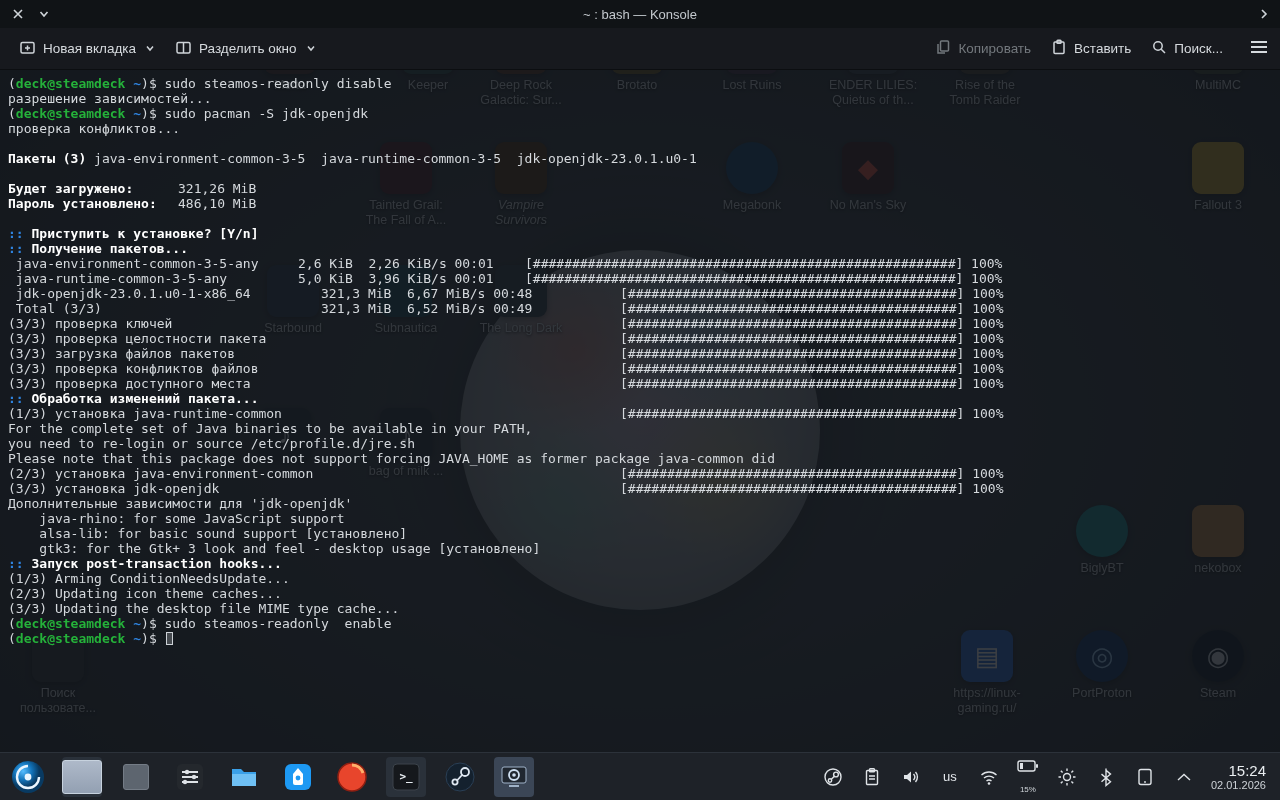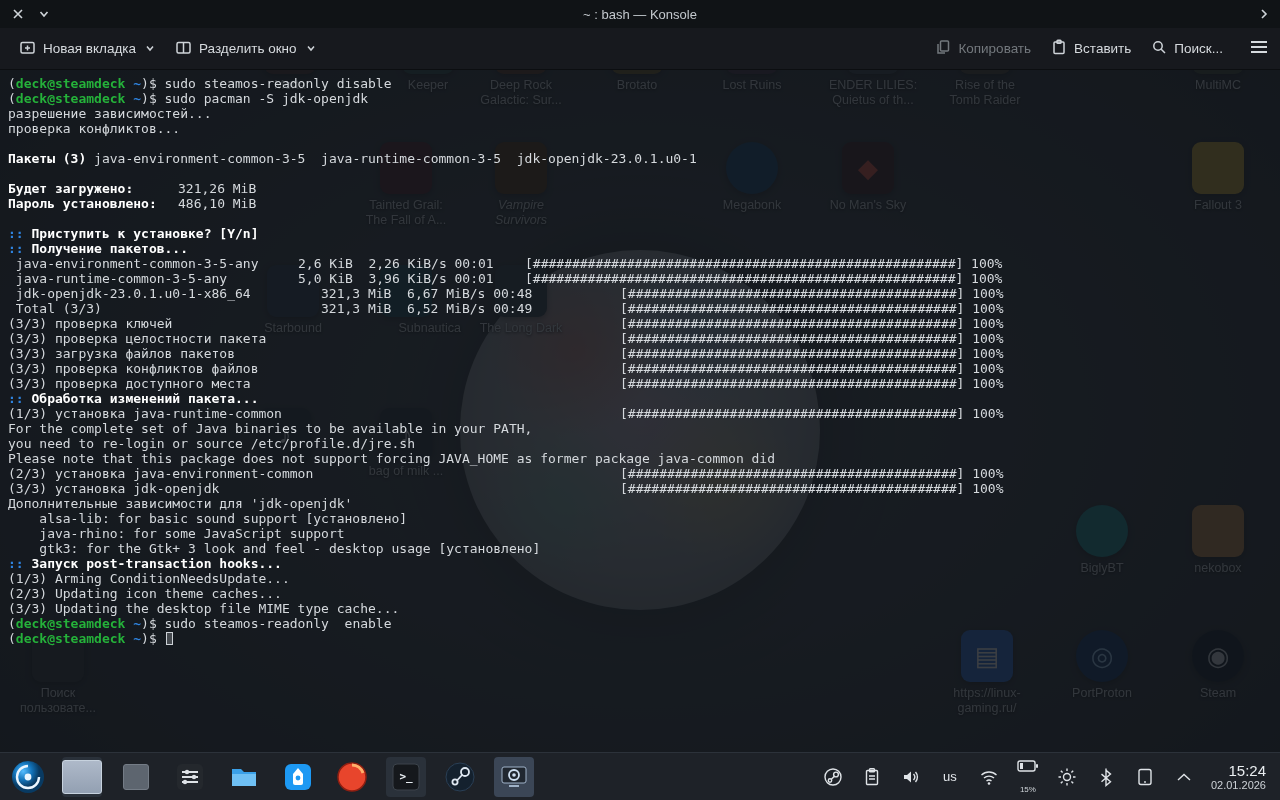--- a/index.html
+++ b/index.html
@@ -138,21 +138,21 @@
       <div class="dlabel">No Man's Sky</div>
     </div>
     <div class="dicon" style="left: 1163px; top: 142px;">
       <div class="tile" style="background: rgb(201, 168, 58);"></div>
       <div class="dlabel">Fallout 3</div>
     </div>
     <div class="dicon" style="left: 238px; top: 265px;">
       <div class="tile" style="background: rgb(46, 62, 82);"></div>
       <div class="dlabel">Starbound</div>
     </div>
-    <div class="dicon" style="left: 351px; top: 265px; text-align: right;">
+    <div class="dicon" style="left: 351px; top: 265px;">
       <div class="tile" style="background: rgb(31, 78, 94);"></div>
       <div class="dlabel">Subnautica</div>
     </div>
     <div class="dicon" style="left: 466px; top: 265px;">
       <div class="tile" style="background: rgb(53, 66, 78);"></div>
       <div class="dlabel">The Long Dark</div>
     </div>
     <div class="dicon" style="left: 351px; top: 408px;">
       <div class="tile" style="background: rgb(42, 52, 64);">♪</div>
       <div class="dlabel">bag of milk ...</div>
@@ -267,22 +267,22 @@
     </div>
     <div id="hamburger">
       <svg width="18" height="14" viewBox="0 0 18 14">
           <path d="M1 2h16M1 7h16M1 12h16"></path>
         </svg>
     </div>
   </div>
 
   <div id="terminal">
       <div class="tline"><span>(</span><span class="c-g">deck@steamdeck</span><span> </span><span class="c-b">~</span><span>)$ </span><span>sudo steamos-readonly disable</span></div>
+      <div class="tline"><span>разрешение зависимостей...</span></div>
       <div class="tline"><span>(</span><span class="c-g">deck@steamdeck</span><span> </span><span class="c-b">~</span><span>)$ </span><span>sudo pacman -S jdk-openjdk</span></div>
-      <div class="tline"><span>разрешение зависимостей...</span></div>
       <div class="tline"><span>проверка конфликтов...</span></div>
       <div class="tline">&nbsp;</div>
       <div class="tline"><span class="c-w">Пакеты (3)</span><span> java-environment-common-3-5  java-runtime-common-3-5  jdk-openjdk-23.0.1.u0-1</span></div>
       <div class="tline">&nbsp;</div>
       <div class="tline"><span class="c-w">Будет загружено:</span><span class="abs" style="left: 170px;">321,26 MiB</span></div>
       <div class="tline"><span class="c-w">Пароль установлено:</span><span class="abs" style="left: 170px;">486,10 MiB</span></div>
       <div class="tline">&nbsp;</div>
       <div class="tline"><span class="c-b">::</span><span class="c-w"> Приступить к установке? [Y/n] </span></div>
       <div class="tline"><span class="c-b">::</span><span class="c-w"> Получение пакетов...</span></div>
       <div class="tline"><span> java-environment-common-3-5-any</span><span class="abs" style="left: 290px;">2,6 KiB  2,26 KiB/s 00:01</span><span class="abs" style="left: 517px;">[######################################################] 100%</span></div>
@@ -295,22 +295,22 @@
       <div class="tline"><span>(3/3) проверка конфликтов файлов</span><span class="abs" style="left: 612px;">[##########################################] 100%</span></div>
       <div class="tline"><span>(3/3) проверка доступного места</span><span class="abs" style="left: 612px;">[##########################################] 100%</span></div>
       <div class="tline"><span class="c-b">::</span><span class="c-w"> Обработка изменений пакета...</span></div>
       <div class="tline"><span>(1/3) установка java-runtime-common</span><span class="abs" style="left: 612px;">[##########################################] 100%</span></div>
       <div class="tline"><span>For the complete set of Java binaries to be available in your PATH,</span></div>
       <div class="tline"><span>you need to re-login or source /etc/profile.d/jre.sh</span></div>
       <div class="tline"><span>Please note that this package does not support forcing JAVA_HOME as former package java-common did</span></div>
       <div class="tline"><span>(2/3) установка java-environment-common</span><span class="abs" style="left: 612px;">[##########################################] 100%</span></div>
       <div class="tline"><span>(3/3) установка jdk-openjdk</span><span class="abs" style="left: 612px;">[##########################################] 100%</span></div>
       <div class="tline"><span>Дополнительные зависимости для 'jdk-openjdk'</span></div>
+      <div class="tline"><span>    java-rhino: for some JavaScript support</span></div>
       <div class="tline"><span>    alsa-lib: for basic sound support [установлено]</span></div>
-      <div class="tline"><span>    java-rhino: for some JavaScript support</span></div>
       <div class="tline"><span>    gtk3: for the Gtk+ 3 look and feel - desktop usage [установлено]</span></div>
       <div class="tline"><span class="c-b">::</span><span class="c-w"> Запуск post-transaction hooks...</span></div>
       <div class="tline"><span>(1/3) Arming ConditionNeedsUpdate...</span></div>
       <div class="tline"><span>(2/3) Updating icon theme caches...</span></div>
       <div class="tline"><span>(3/3) Updating the desktop file MIME type cache...</span></div>
       <div class="tline"><span>(</span><span class="c-g">deck@steamdeck</span><span> </span><span class="c-b">~</span><span>)$ </span><span>sudo steamos-readonly  enable</span></div>
       <div class="tline"><span>(</span><span class="c-g">deck@steamdeck</span><span> </span><span class="c-b">~</span><span>)$ </span><span class="cursor"></span></div>
     </div>
 </div>
 

